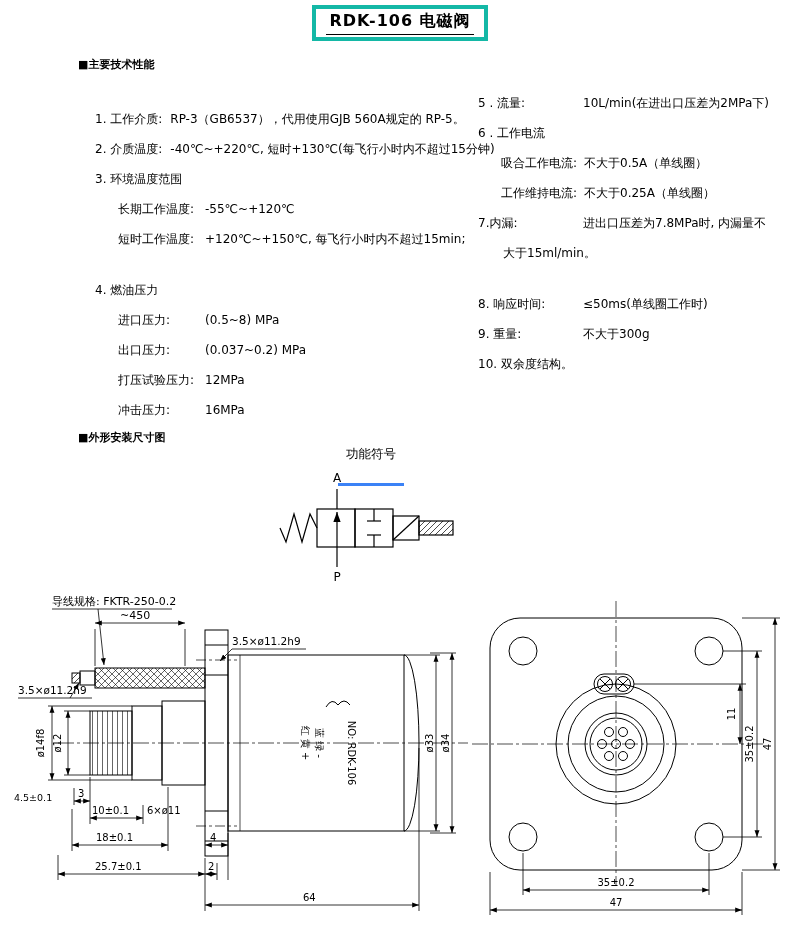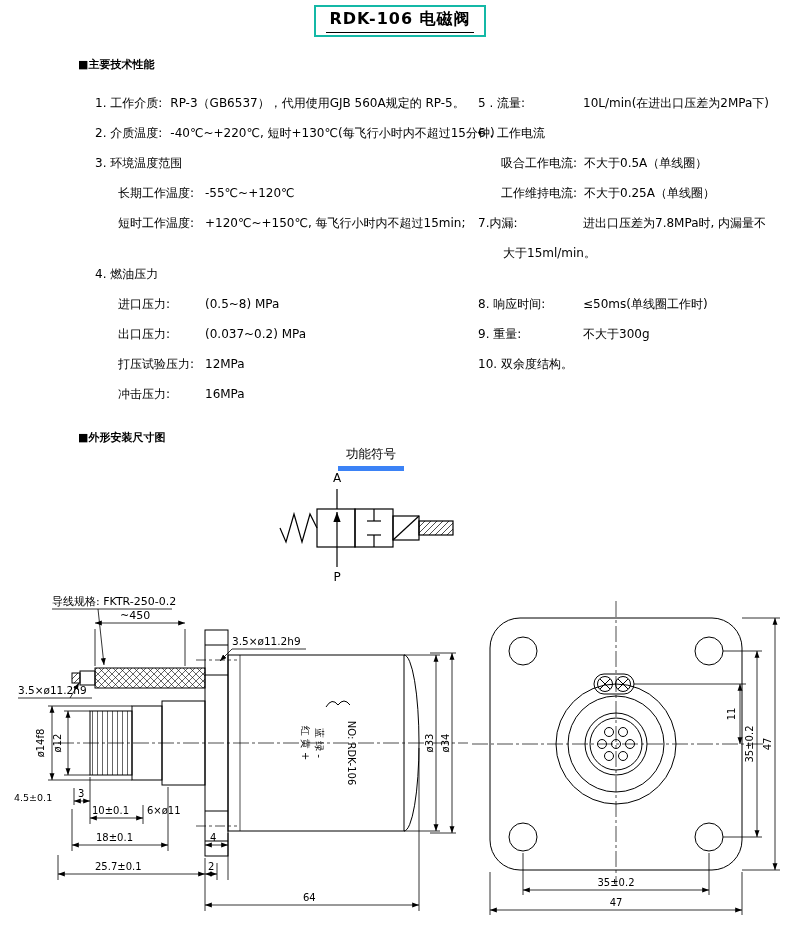--- a/index.html
+++ b/index.html
@@ -1,60 +1,60 @@
 <!DOCTYPE html>
 <html><head>
 <meta charset="utf-8">
 <style>
   * { margin:0; padding:0; box-sizing:border-box; }
   html,body { background:#fff; }
   body { width:800px; height:941px; font-family:"DejaVu Sans","Liberation Sans",sans-serif; color:#000; }
   .page { position:relative; width:800px; height:941px; background:#fff; overflow:hidden; }
 
   .title-wrap { position:absolute; top:5px; left:0; width:100%; text-align:center; }
-  .title-box { display:inline-block; border:2px solid #14b8a6; padding:2px 10px; }
+  .title-box { display:inline-block; border:4px solid #14b8a6; padding:2px 10px; }
   .title-text { display:inline-block; font-size:16px; font-weight:700; letter-spacing:1px;
                 border-bottom:1px solid #000; padding:0 3px 2px; }
 
   .sec-h { position:absolute; font-size:11px; font-weight:700; }
 
   .spec-col { position:absolute; font-size:12px; }
   .row { display:flex; align-items:center; height:30px; white-space:nowrap; }
   .row .lbl { flex:none; }
   .mr { margin-right:8px; }
   .ind { padding-left:23px; }
   .lw87 > .lbl { width:87px; }
   .lw83 > .lbl { width:83px; }
   .lw105 > .lbl { width:105px; }
   .contL { padding-left:110px; }
   .contR { padding-left:25px; }
   .gap { margin-top:21px; }
 
   .sym-label { position:absolute; left:338px; top:446px; font-size:12.5px;
-               border-bottom:5px solid #3b82f6; padding:0 8px 3px; }
+               border-bottom:3px solid #3b82f6; padding:0 8px 20px; }
   .symbol-svg { position:absolute; left:252px; top:466px; }
   .drawing-svg { position:absolute; left:0px; top:583px; }
 
   svg { overflow:visible; }
   svg text { fill:#000; stroke:none; font-family:"DejaVu Sans","Liberation Sans",sans-serif; }
 </style>
 </head>
 <body>
 
 <div class="page">
 
   <div class="title-wrap">
     <div class="title-box">
       <span class="title-text">RDK-106 电磁阀</span>
     </div>
   </div>
 
   <div class="sec-h" style="left:78px; top:57px;">■主要技术性能</div>
 
-  <div class="spec-col" style="left:95px; top:88px; width:385px;">
+  <div class="spec-col" style="left:95px; top:104px; width:385px;">
     <div class="row">
       <span class="lbl mr">1. 工作介质:</span>
       <span class="val">RP-3（GB6537），代用使用GJB 560A规定的 RP-5。</span>
     </div>
     <div class="row">
       <span class="lbl mr">2. 介质温度:</span>
       <span class="val">-40℃~+220℃, 短时+130℃(每飞行小时内不超过15分钟)</span>
     </div>
     <div class="row">
       <span class="lbl">3. 环境温度范围</span>

